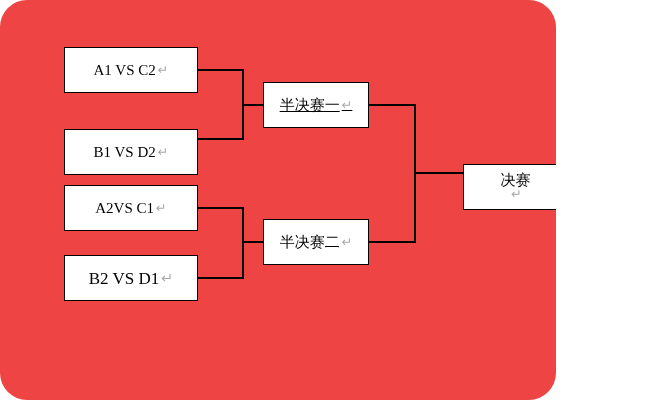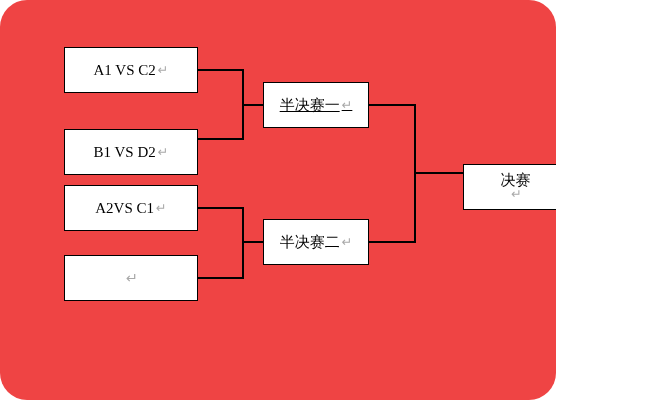--- a/index.html
+++ b/index.html
@@ -81,20 +81,21 @@
   </div>
   <div class="box b-r1-1">
     <span>B1 VS D2</span>
       <span class="pilcrow">↵</span>
   </div>
   <div class="box b-r1-2">
     <span>A2VS C1</span>
       <span class="pilcrow">↵</span>
   </div>
   <div class="box b-r1-3 big">
+    <span>B2 VS D1</span>
       <span class="pilcrow">↵</span>
   </div>
 
   <div class="box b-sf-0">
     <span>半决赛一</span>
       <span class="pilcrow">↵</span>
   </div>
   <div class="box b-sf-1">
     <span>半决赛二</span>
       <span class="pilcrow">↵</span>

